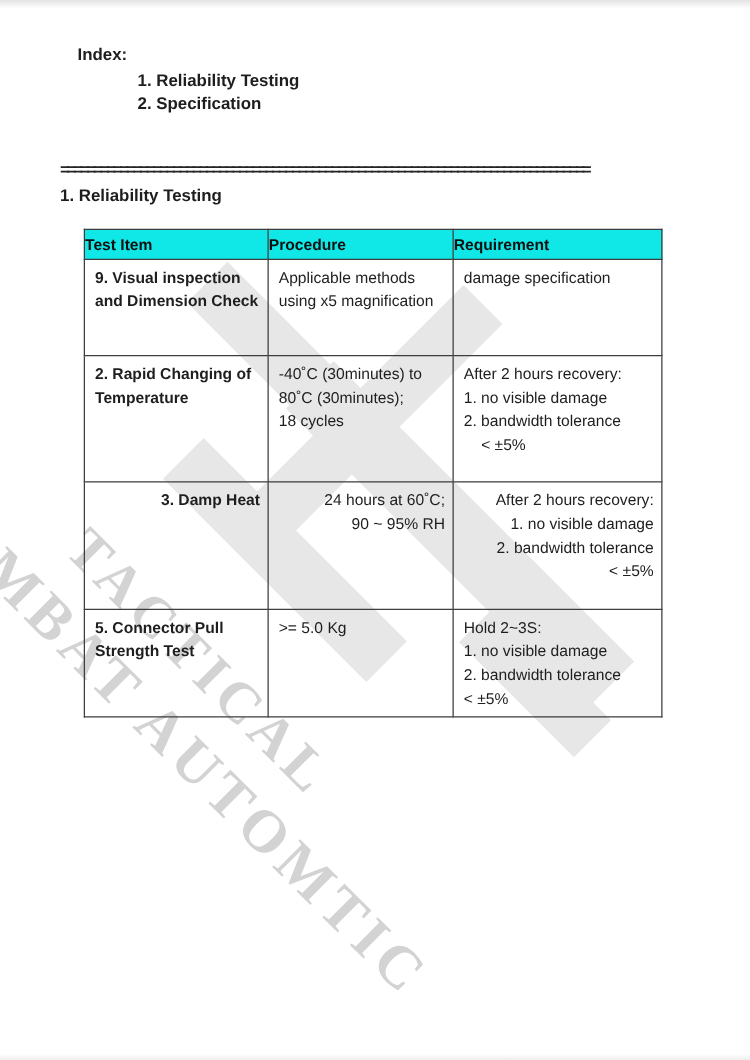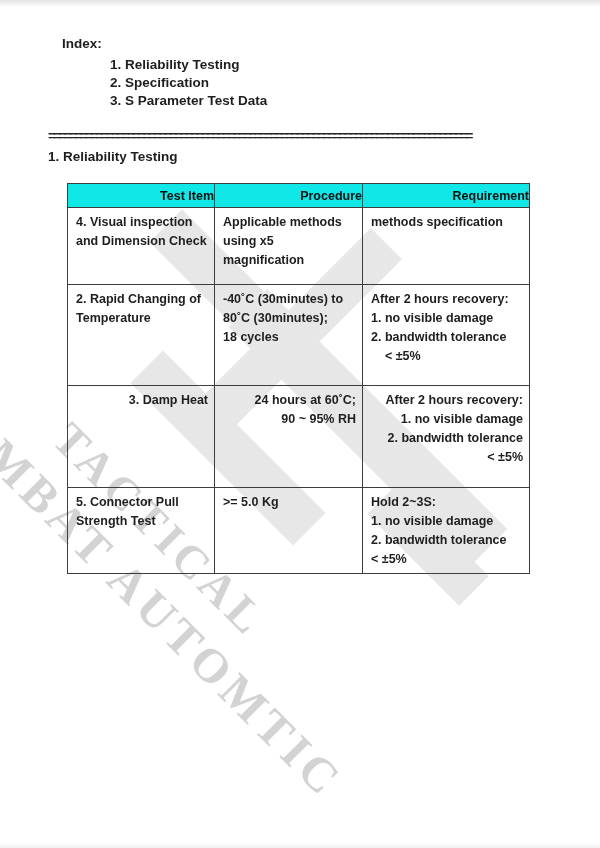--- a/index.html
+++ b/index.html
@@ -36,25 +36,25 @@
   }
   .section-title{position:absolute;left:36px;top:149px;font-size:13.5px;font-weight:bold;}
 
   table.spec{
     position:absolute;left:55px;top:183px;border-collapse:collapse;
     table-layout:fixed;width:462px;background:transparent;
   }
   table.spec th, table.spec td{border:1px solid #3d3d3d;}
   table.spec th{
     height:23px;background:#10e7e7;font-size:12.5px;font-weight:bold;
-    text-align:right;vertical-align:middle;padding:0;color:#101010;
+    text-align:left;vertical-align:middle;padding:0;color:#101010;
   }
   table.spec td{
     vertical-align:top;padding:5px 6px 4px 8px;font-size:12.5px;
-    line-height:19px;white-space:pre-wrap;background:transparent;font-weight:bold;
+    line-height:19px;white-space:pre-wrap;background:transparent;
   }
   table.spec td.c0{font-weight:bold;}
   tr.r0{height:77px;} tr.r1{height:101px;margin-top:32px;} tr.r2{height:102px;text-align:right;}
   tr.r3{height:101px;} tr.r4{height:78px;}
 </style>
 </head>
 <body>
 
 <div class="page">
 
@@ -74,21 +74,20 @@
   <div class="edge-top"></div>
   <div class="edge-bottom"></div>
 
   <div class="content">
 
     <div class="index-label">Index:</div>
 
     <div class="index-list">
       <div class="index-item">1. Reliability Testing</div>
       <div class="index-item">2. Specification</div>
-      <div class="index-item">3. S Parameter Test Data</div>
     </div>
 
     <div class="separator">================================================================================</div>
 
     <div class="section-title">1. Reliability Testing</div>
 
     <table class="spec">
       <colgroup>
         <col style="width:147px">
           <col style="width:148px">
@@ -96,25 +95,25 @@
       </colgroup>
       <thead>
         <tr>
           <th>Test Item</th>
           <th>Procedure</th>
           <th>Requirement</th>
         </tr>
       </thead>
       <tbody>
         <tr class="r0">
-          <td class="c0">4. Visual inspection
+          <td class="c0">9. Visual inspection
 and Dimension Check</td>
           <td>Applicable methods
 using x5 magnification</td>
-          <td>methods specification</td>
+          <td>damage specification</td>
         </tr>
         <tr class="r1">
           <td class="c0">2. Rapid Changing of
 Temperature</td>
           <td>-40˚C (30minutes) to
 80˚C (30minutes);
 18 cycles</td>
           <td>After 2 hours recovery:
 1. no visible damage
 2. bandwidth tolerance

